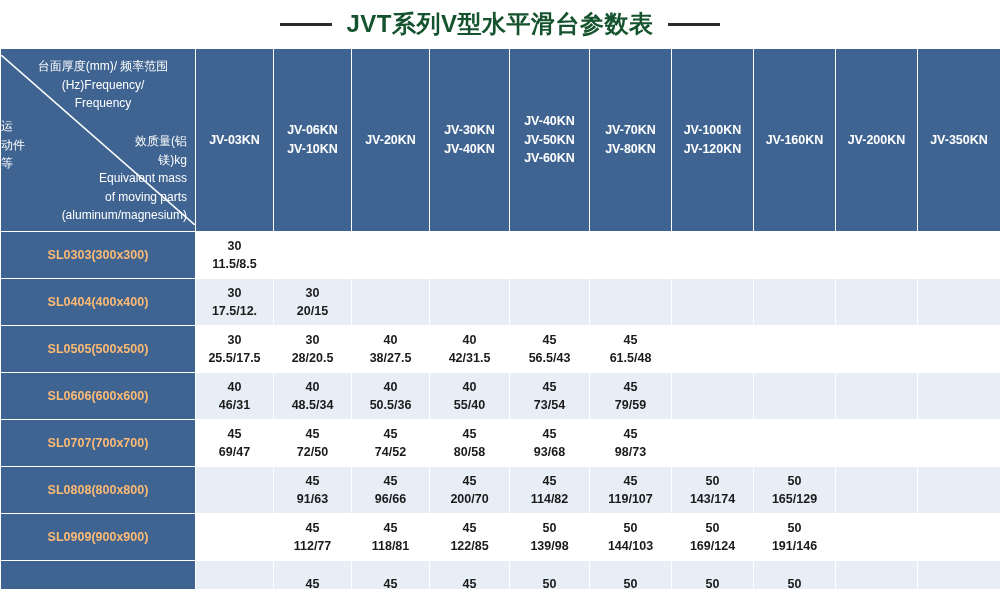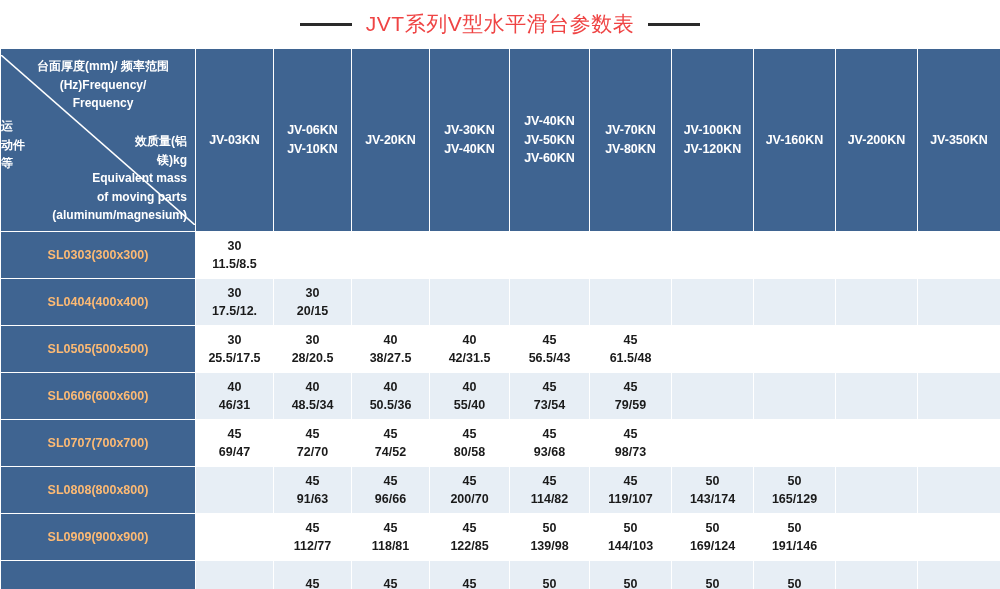--- a/index.html
+++ b/index.html
@@ -24,23 +24,23 @@
     justify-content: center;
     height: 48px;
     gap: 14px;
   }
   .title-rule {
     width: 52px;
     height: 3px;
     background: #2a2a2a;
   }
   .title-text {
-    font-size: 21px;
-    font-weight: normal;
-    color: #ef4444;
+    font-size: 24px;
+    font-weight: bold;
+    color: #14532d;
     letter-spacing: 0.5px;
   }
   table.param-table {
     border-collapse: collapse;
     width: 1000px;
     table-layout: fixed;
   }
   table.param-table td, table.param-table th {
     border: 1px solid #ffffff;
     padding: 0;
@@ -51,21 +51,21 @@
     background: #3f6491;
     color: #ffffff;
     font-weight: bold;
     font-size: 12.5px;
     height: 182px;
     line-height: 1.5;
   }
   .hdr-corner {
     background: #3f6491;
     color: #ffffff;
-    font-weight: bold;
+    font-weight: normal;
     font-size: 12px;
     text-align: left;
     padding: 6px 8px 6px 10px;
     position: relative;
     line-height: 1.55;
     vertical-align: top;
   }
   .corner-inner {
     position: relative;
     height: 170px;
@@ -383,21 +383,21 @@
           </td>
       </tr>
       <tr class="odd">
         <td class="rowlabel">SL0707(700x700)</td>
         <td class="cell">
             <span class="v1">45</span>
             <span class="v2">69/47</span>
           </td>
         <td class="cell">
             <span class="v1">45</span>
-            <span class="v2">72/70</span>
+            <span class="v2">72/50</span>
           </td>
         <td class="cell">
             <span class="v1">45</span>
             <span class="v2">74/52</span>
           </td>
         <td class="cell">
             <span class="v1">45</span>
             <span class="v2">80/58</span>
           </td>
         <td class="cell">

